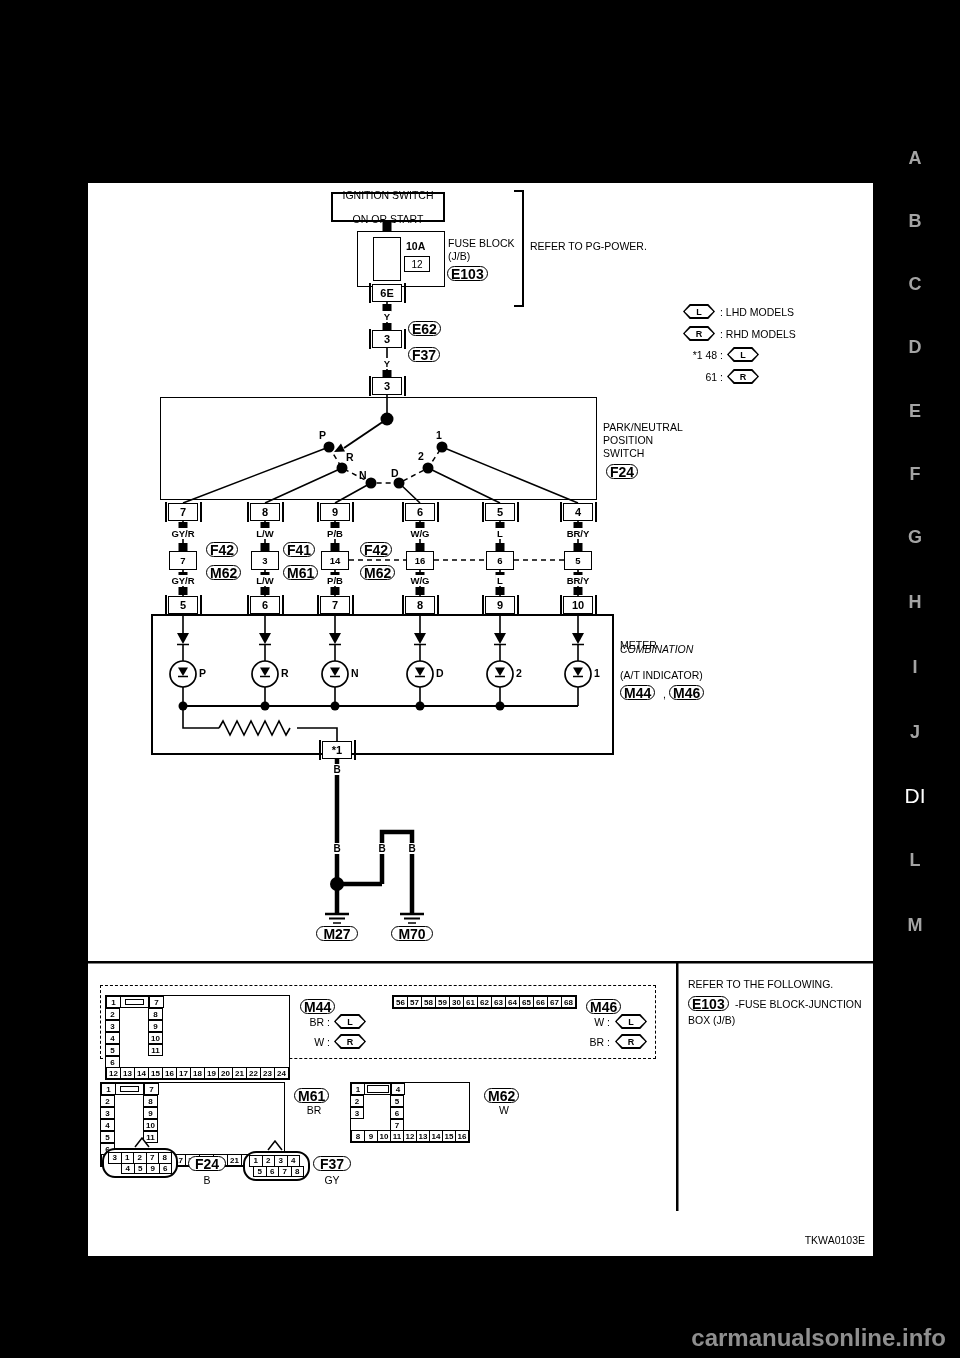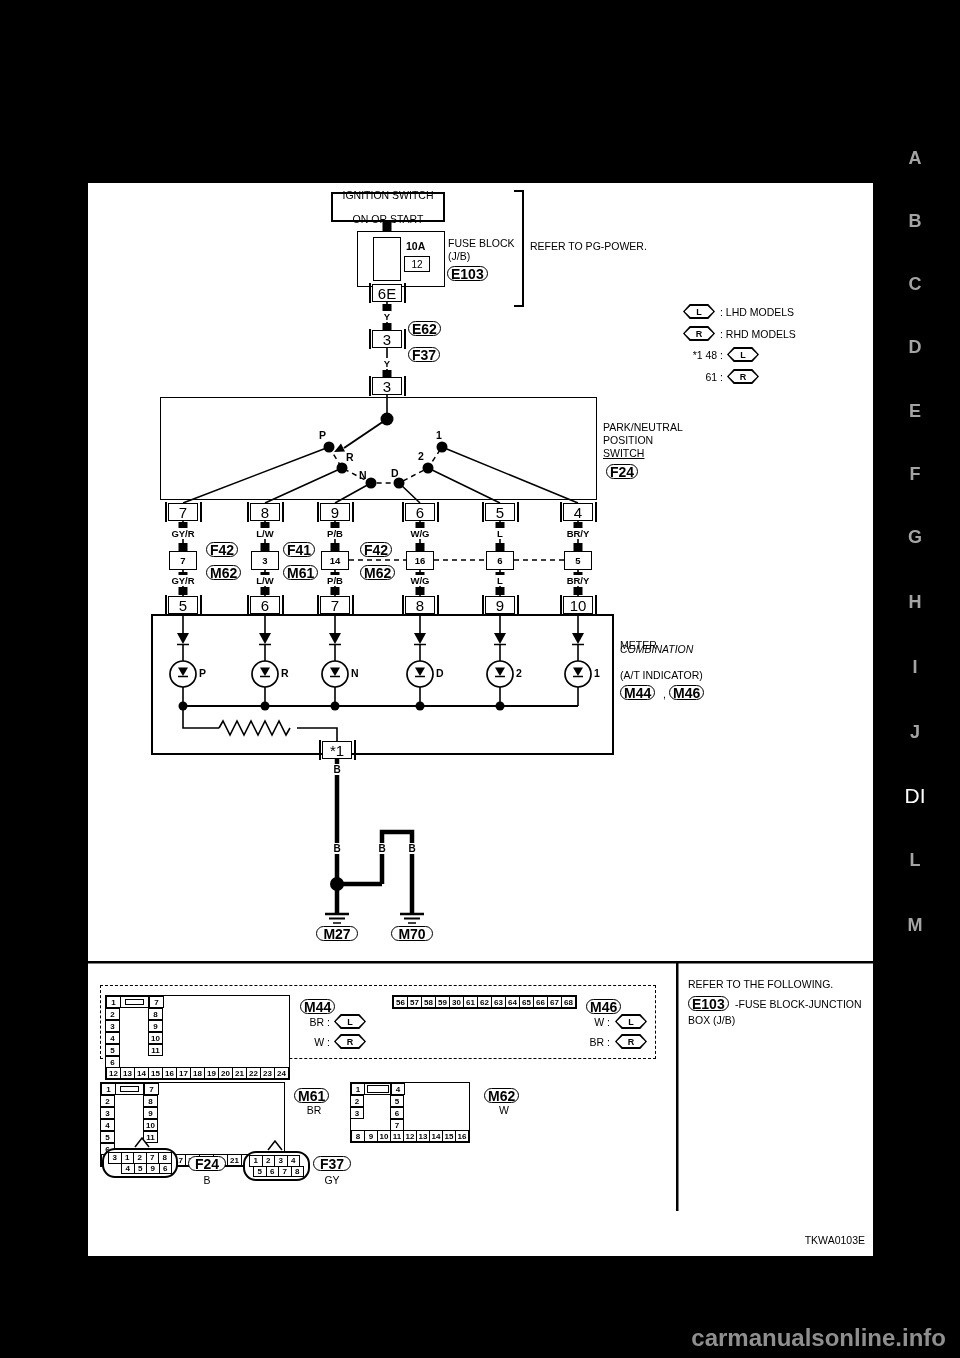--- a/index.html
+++ b/index.html
@@ -5,21 +5,21 @@
   html,body{margin:0;padding:0;background:#000;}
   #canvas{position:relative;width:960px;height:1358px;background:#000;overflow:hidden;
           font-family:"Liberation Sans",sans-serif;color:#000;}
   .page{position:absolute;left:88px;top:183px;width:785px;height:1073px;background:#fff;overflow:hidden;}
   .abs{position:absolute;}
   .t{position:absolute;white-space:nowrap;font-size:10.5px;line-height:12px;}
   .wires{position:absolute;left:0;top:0;}
   
   .term{position:absolute;width:30px;height:18px;border:1.6px solid #000;background:#fff;
         box-sizing:border-box;display:flex;align-items:center;justify-content:center;
-        font-size:15px;font-weight:400;}
+        font-size:11px;font-weight:700;}
   .term::before,.term::after{content:'';position:absolute;top:-2px;bottom:-2px;width:2px;background:#000;}
   .term::before{left:-4.5px}.term::after{right:-4.5px}
   .mbox{position:absolute;width:28px;height:19px;border:1.6px solid #000;background:#fff;box-sizing:border-box;
         display:flex;align-items:center;justify-content:center;font-size:9.5px;font-weight:600;z-index:2;}
   .oval{position:absolute;height:15px;min-width:30px;padding:0 3px;border:1.5px solid #000;border-radius:9px;
         background:#fff;box-sizing:border-box;display:flex;align-items:center;justify-content:center;
         font-size:14px;font-weight:600;z-index:3;}
   .wlabel{position:absolute;transform:translateX(-50%);background:#fff;padding:0 2px;font-size:9.5px;
           font-weight:600;z-index:2;white-space:nowrap;}
   .slabel{position:absolute;font-size:10.5px;font-weight:600;}
@@ -244,21 +244,21 @@
 
     <div class="box16" style="left:72px;top:214px;width:437px;height:103px;background:transparent;"></div>
     <div class="slabel" style="left:231px;top:246px;">P</div>
     <div class="slabel" style="left:258px;top:268px;">R</div>
     <div class="slabel" style="left:271px;top:286px;">N</div>
     <div class="slabel" style="left:303px;top:284px;">D</div>
     <div class="slabel" style="left:330px;top:267px;">2</div>
     <div class="slabel" style="left:348px;top:246px;">1</div>
     <div class="t" style="left:515px;top:238px;">PARK/NEUTRAL</div>
     <div class="t" style="left:515px;top:251px;">POSITION</div>
-    <div class="t" style="left:515px;top:264px;text-decoration:underline;">SWITCH</div>
+    <div class="t" style="left:515px;top:264px;">SWITCH</div>
     <div class="oval" style="left:518px;top:281px;">F24</div>
 
     <div class="term" style="left:80px;top:320px;">7</div>
     <div class="wlabel" style="left:95px;top:345px;">GY/R</div>
     <div class="oval" style="left:118px;top:359px;">F42</div>
     <div class="mbox" style="left:81px;top:368px;">7</div>
     <div class="oval" style="left:118px;top:382px;">M62</div>
     <div class="wlabel" style="left:95px;top:392px;">GY/R</div>
     <div class="term" style="left:80px;top:413px;">5</div>
 

